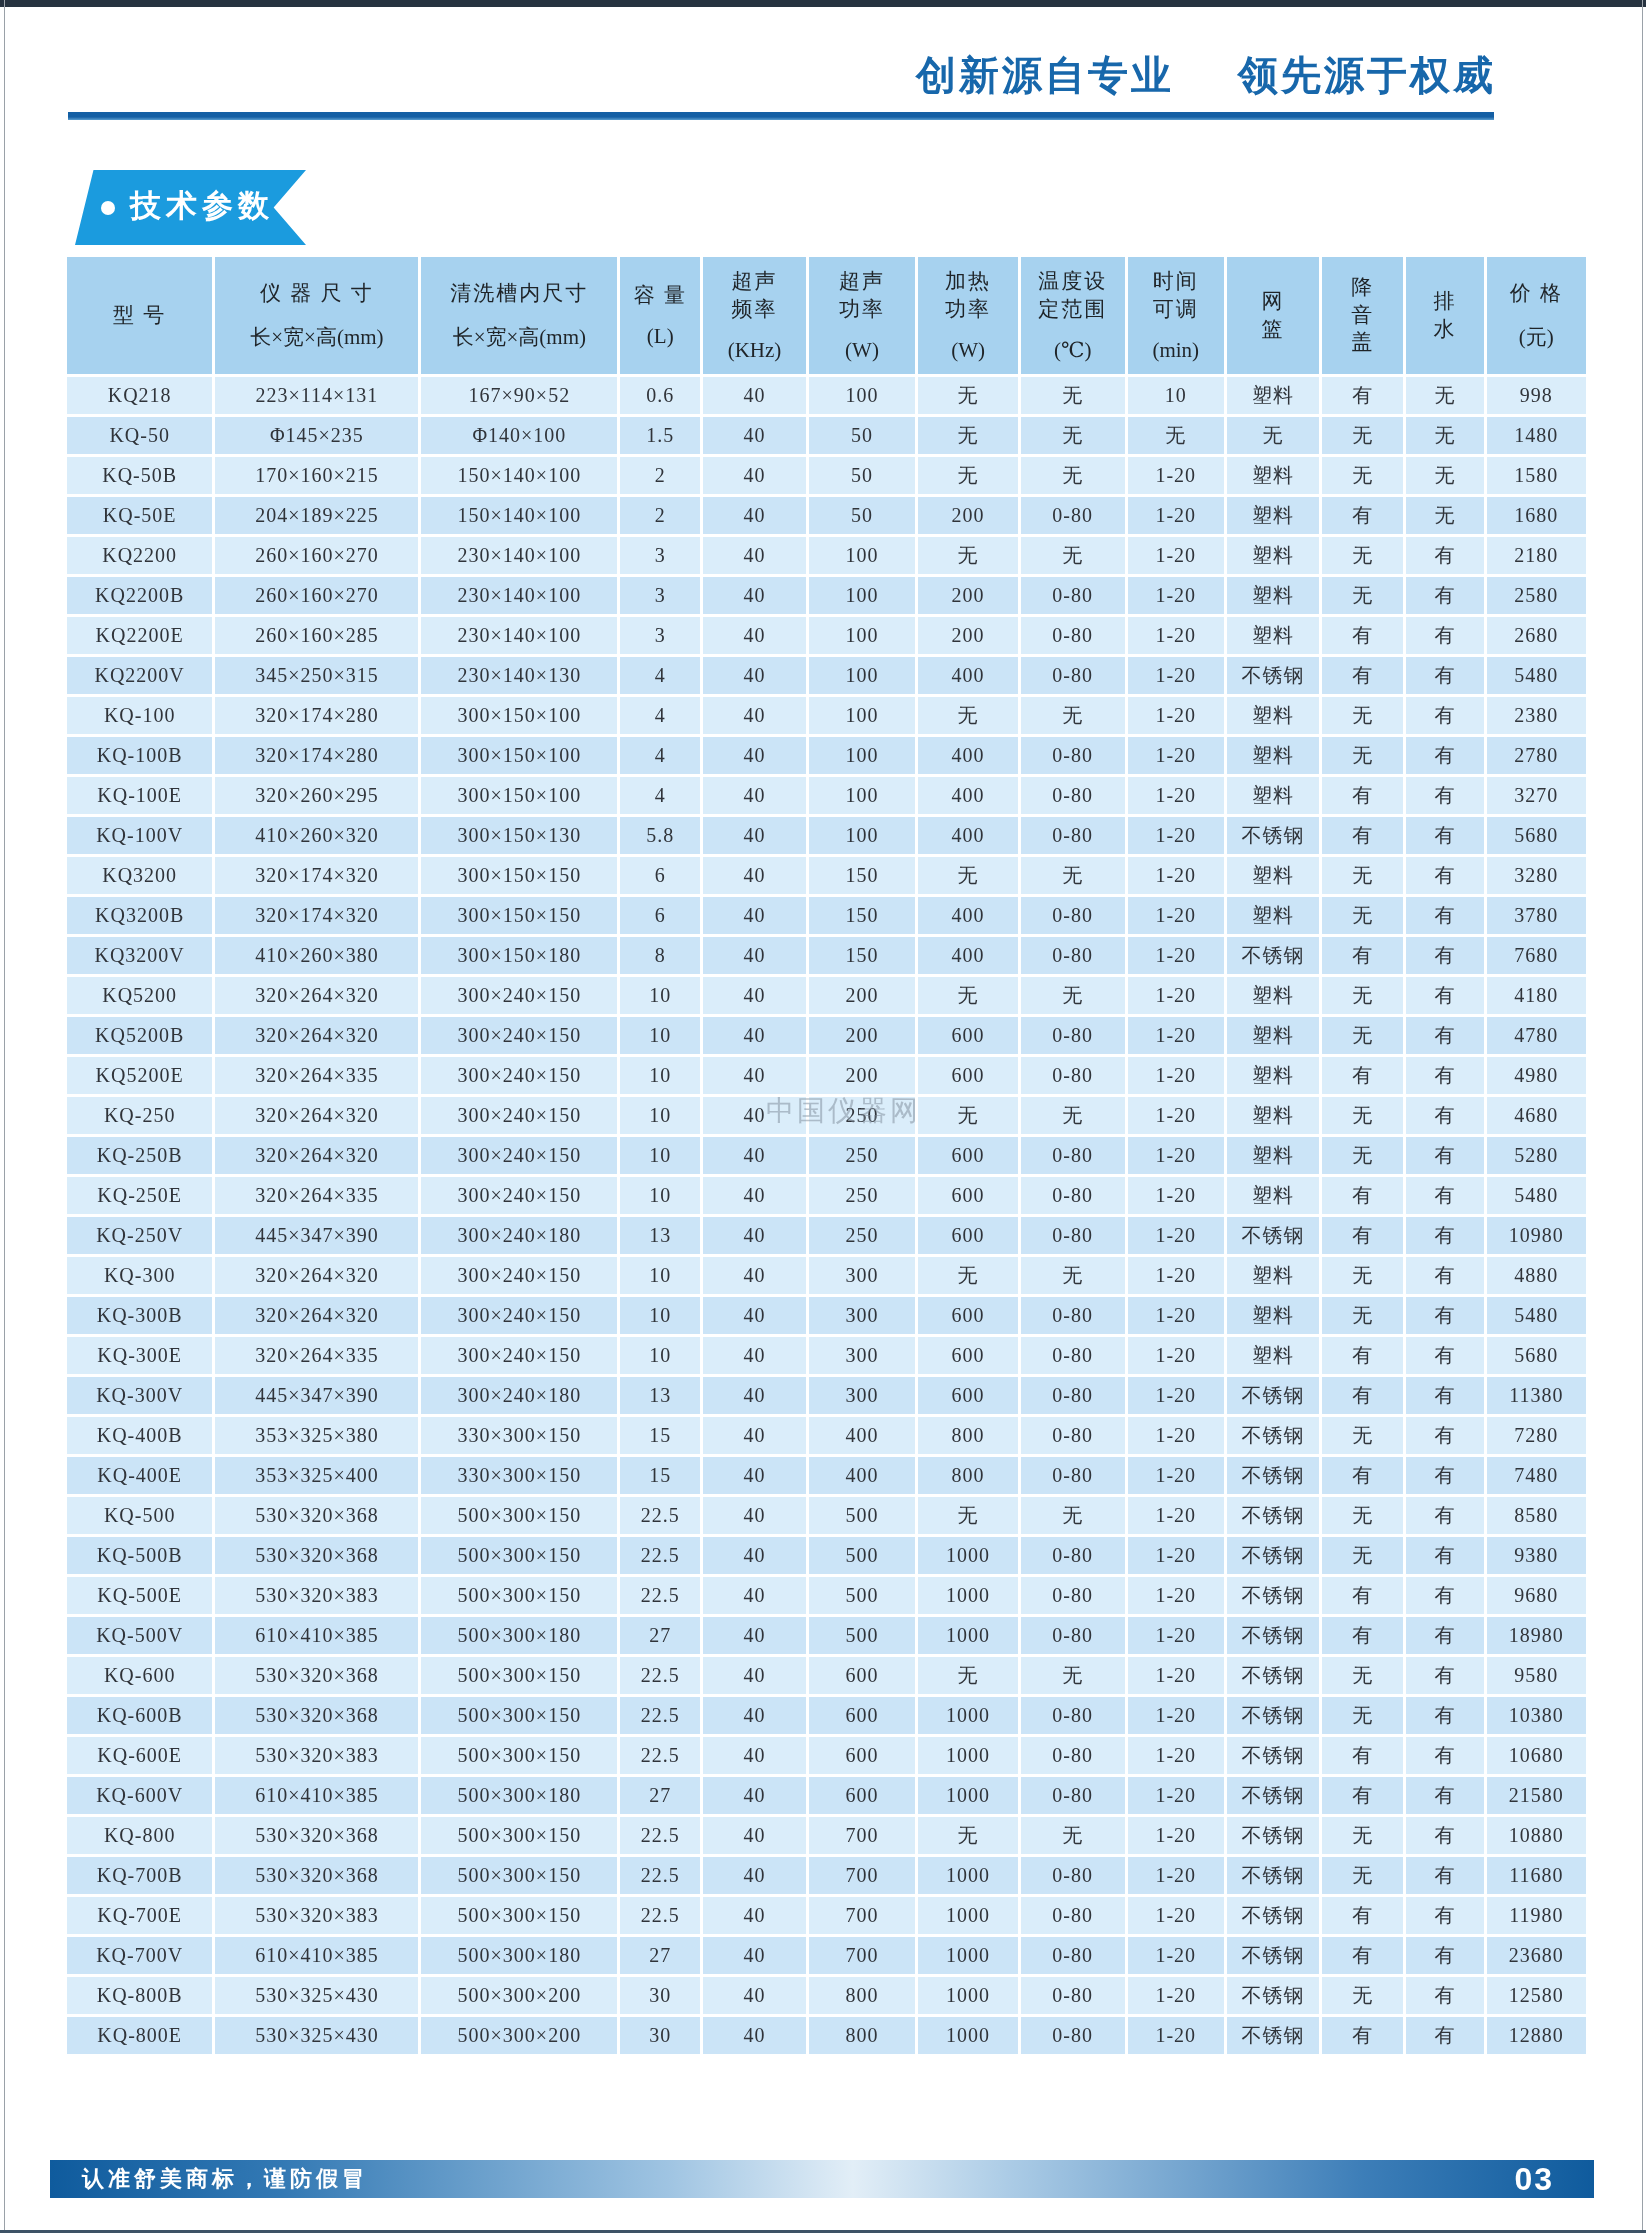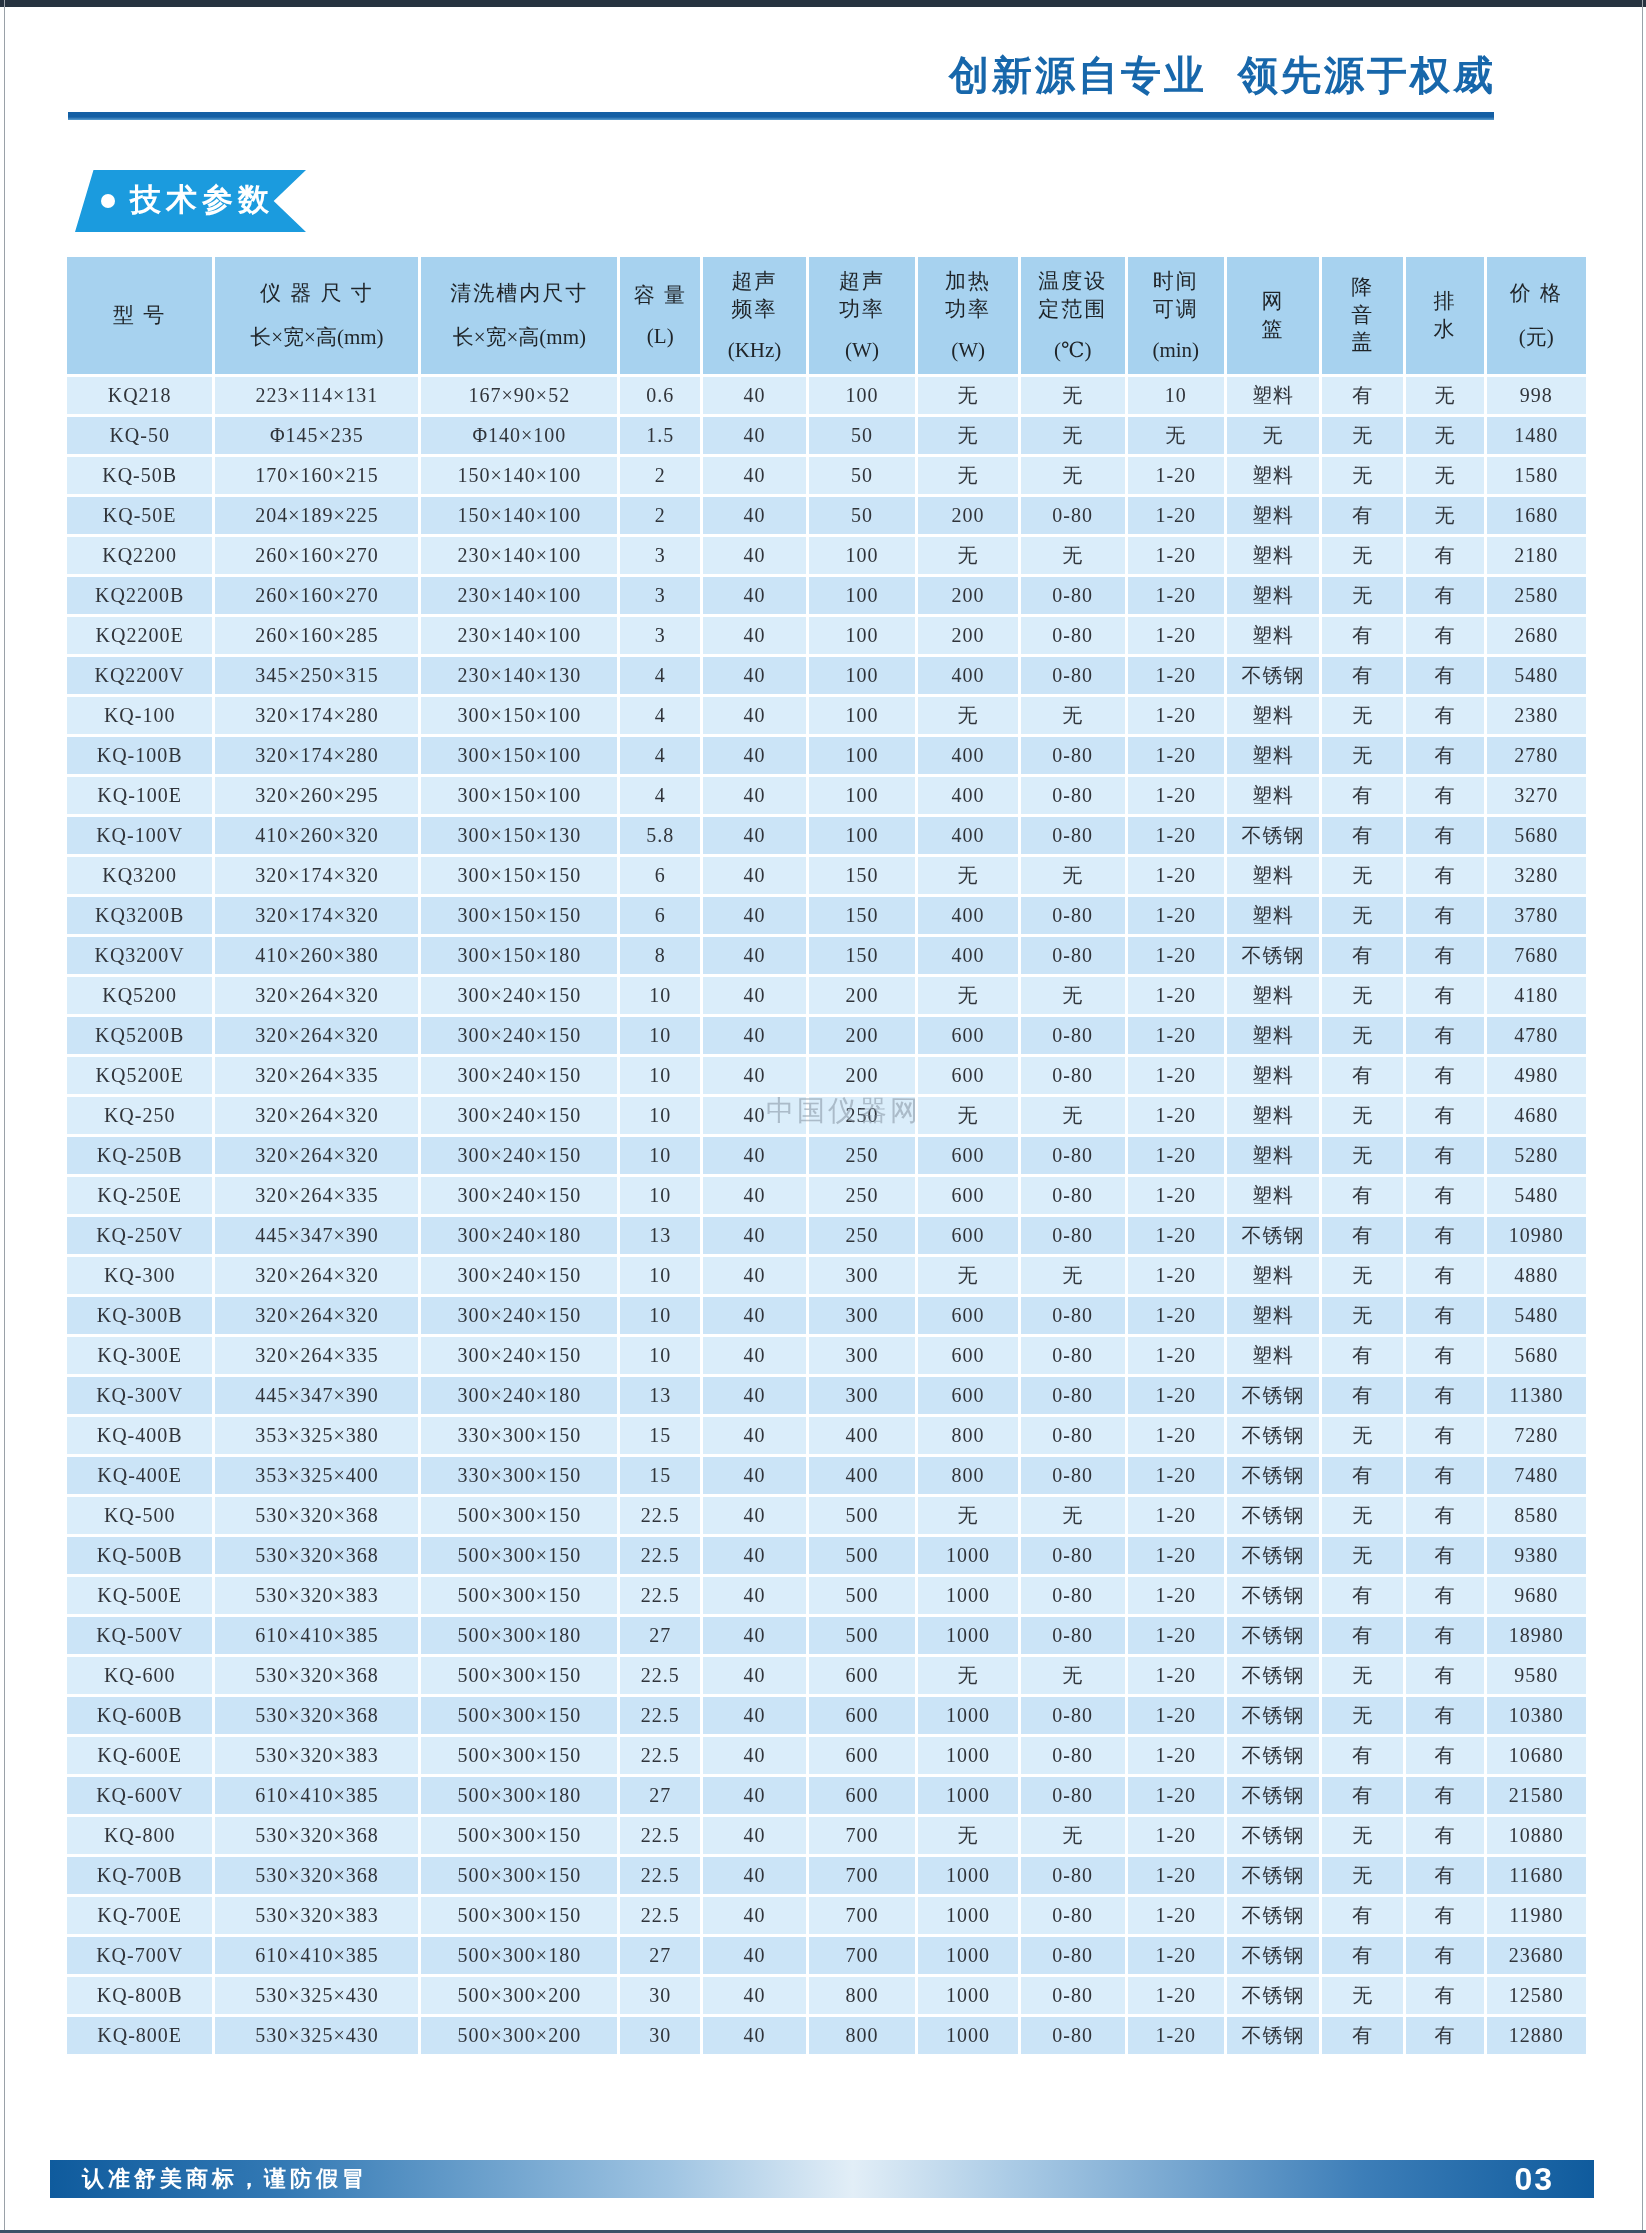--- a/index.html
+++ b/index.html
@@ -9,32 +9,32 @@
     font-family:"Liberation Serif","DejaVu Serif",serif; overflow:hidden;
   }
   
   .top-bar   { position:absolute; top:0; left:0; width:100%; height:7px; background:#273340; }
   .edge-left { position:absolute; top:0; left:4px; width:1px; height:100%; background:#9aa1a8; }
   .edge-right{ position:absolute; top:0; right:4px; width:1px; height:100%; background:#9aa1a8; }
   .bottom-line{ position:absolute; bottom:0; left:0; width:100%; height:4px; background:#3e5366; }
 
   
   .header-title {
-    position:absolute; top:48px; right:151px; display:flex; gap:31px;
+    position:absolute; top:48px; right:151px; display:flex; gap:64px;
     font-family:Liberation Serif, serif;
     font-weight:bold; font-size:40px; color:#1767ab; letter-spacing:3px; white-space:nowrap;text-align:center;
   }
   .header-rule {
     position:absolute; left:68px; top:112px; width:1426px; height:8px;
     background:linear-gradient(#145fa4 0%, #145fa4 62%, #5b9dcf 100%);
   }
 
   
   .badge {
-    position:absolute; left:75px; top:170px; width:231px; height:62px;
+    position:absolute; left:75px; top:170px; width:231px; height:75px;
     background:#1b9bde; display:flex; align-items:center; padding-left:26px;
     clip-path:polygon(8% 0, 100% 0, 86% 50%, 100% 100%, 0 100%);
   }
   .badge .dot { width:14px; height:14px; border-radius:50%; background:#fff; margin-right:15px; flex:0 0 auto; }
   .badge .badge-text {
     color:#fff; font-size:31px; font-weight:bold; letter-spacing:5px;
     font-family:"Liberation Sans","DejaVu Sans",sans-serif; padding-bottom:3px;
   }
 
   

